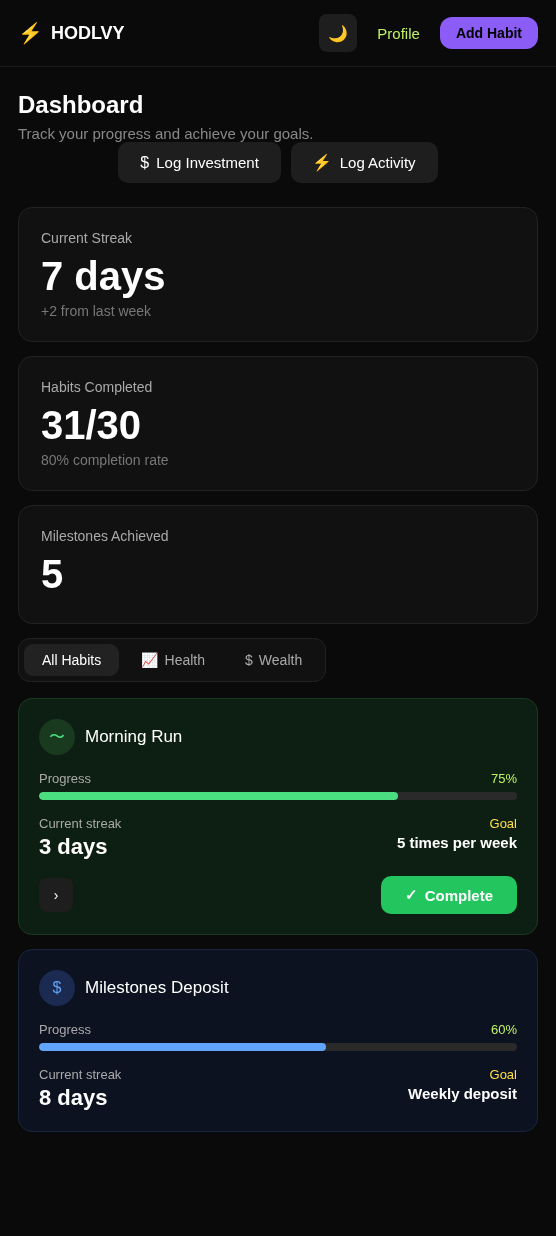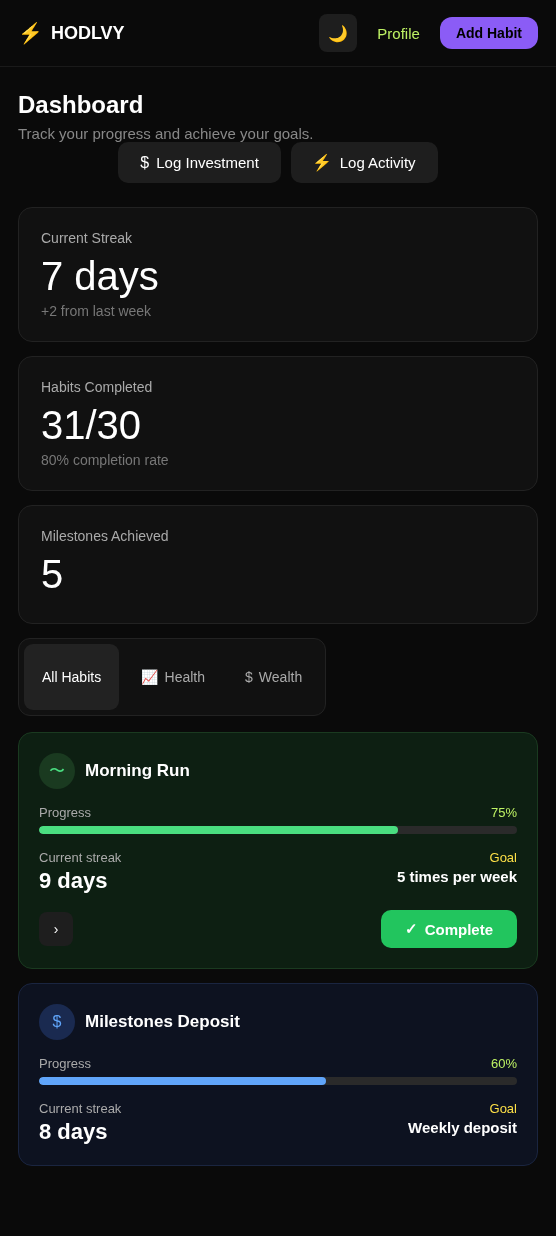--- a/index.html
+++ b/index.html
@@ -117,42 +117,42 @@
       padding: 22px 22px;
       margin-bottom: 14px;
     }
     .stat-label {
       font-size: 14px;
       color: #aaa;
       margin-bottom: 8px;
     }
     .stat-value {
       font-size: 40px;
-      font-weight: 400;
+      font-weight: 700;
       line-height: 1.1;
       margin-bottom: 5px;
     }
     .stat-sub {
       font-size: 14px;
       color: #777;
     }
 
     
     .tabs {
       display: flex;
       gap: 4px;
       margin-bottom: 16px;
       background: #111;
       border: 1px solid #222;
       border-radius: 12px;
       padding: 5px;
       width: fit-content;
     }
     .tab {
-      padding: 25px 18px;
+      padding: 8px 18px;
       border-radius: 9px;
       border: none;
       font-size: 14px;
       font-weight: 500;
       cursor: pointer;
       color: #aaa;
       background: transparent;
       display: flex;
       align-items: center;
       gap: 6px;
@@ -197,21 +197,21 @@
     .habit-icon.green {
       background: #1a3a20;
       color: #4ade80;
     }
     .habit-icon.blue {
       background: #1a2a50;
       color: #60a5fa;
     }
     .habit-name {
       font-size: 17px;
-      font-weight: 700;
+      font-weight: 400;
     }
 
     .progress-label {
       display: flex;
       justify-content: space-between;
       font-size: 13px;
       color: #aaa;
       margin-bottom: 6px;
       gap: 48px;
     }
@@ -370,21 +370,21 @@
       <span>Progress</span>
       <span class="progress-pct">75%</span>
     </div>
     <div class="progress-bar-track">
       <div class="progress-bar-fill green" style="width: 75%;"></div>
     </div>
 
     <div class="habit-meta">
       <div>
         <div class="streak-label">Current streak</div>
-        <div class="streak-value">9 days</div>
+        <div class="streak-value">3 days</div>
       </div>
       <div class="goal-block">
         <div class="goal-label">Goal</div>
         <div class="goal-value">5 times per week</div>
       </div>
     </div>
 
     <div class="habit-actions">
       <button class="chevron-btn">
         <span>›</span>

